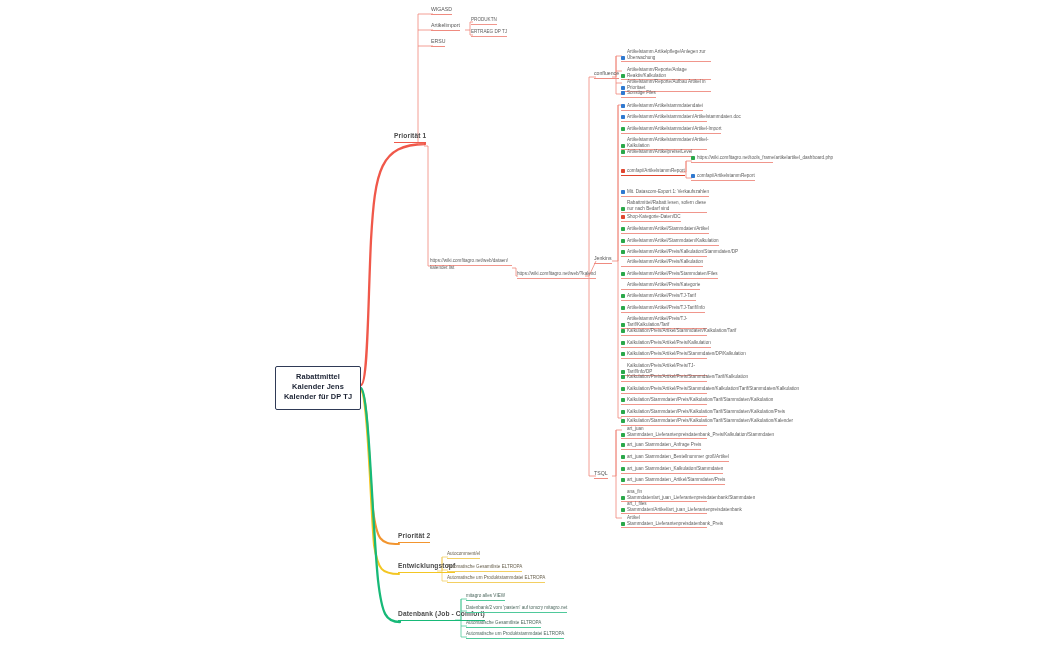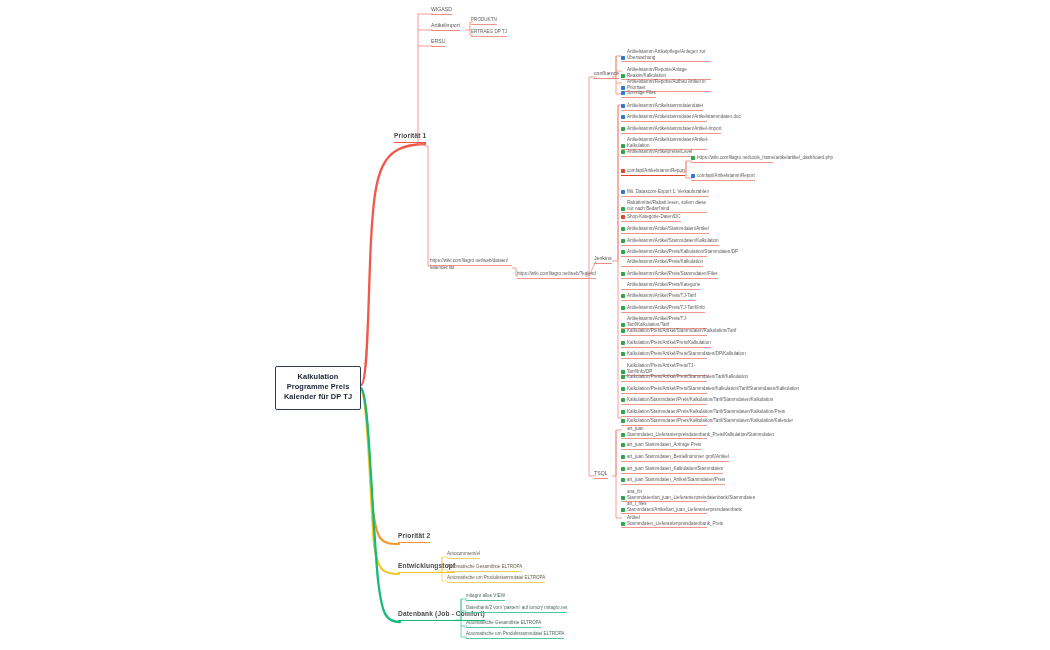--- a/index.html
+++ b/index.html
@@ -153,22 +153,22 @@
     <path d="M442,557 L442,581" stroke="#f3cf62" stroke-width="0.8" fill="none"></path>
 
     <path d="M455,620 L461,620 L461,599 L467,599" stroke="#4fc99b" stroke-width="0.8" fill="none"></path>
     <path d="M461,611 L467,611" stroke="#4fc99b" stroke-width="0.8" fill="none"></path>
     <path d="M461,626 L467,626" stroke="#4fc99b" stroke-width="0.8" fill="none"></path>
     <path d="M461,637 L467,637" stroke="#4fc99b" stroke-width="0.8" fill="none"></path>
     <path d="M461,599 L461,637" stroke="#4fc99b" stroke-width="0.8" fill="none"></path>
   </svg>
 
   <div class="root-node">
-    <div>Kalkulation</div>
-    <div>Programme Preis</div>
+    <div>Rabattmittel</div>
+    <div>Kalender Jens</div>
     <div>Kalender für DP TJ</div>
   </div>
 
   <div class="node lvl2" style="left:431px; top:6px;">
     <span class="txt">WIGASD</span>
   </div>
 
   <div class="node lvl2" style="left:431px; top:22px;">
     <span class="txt">Artikelimport</span>
   </div>

